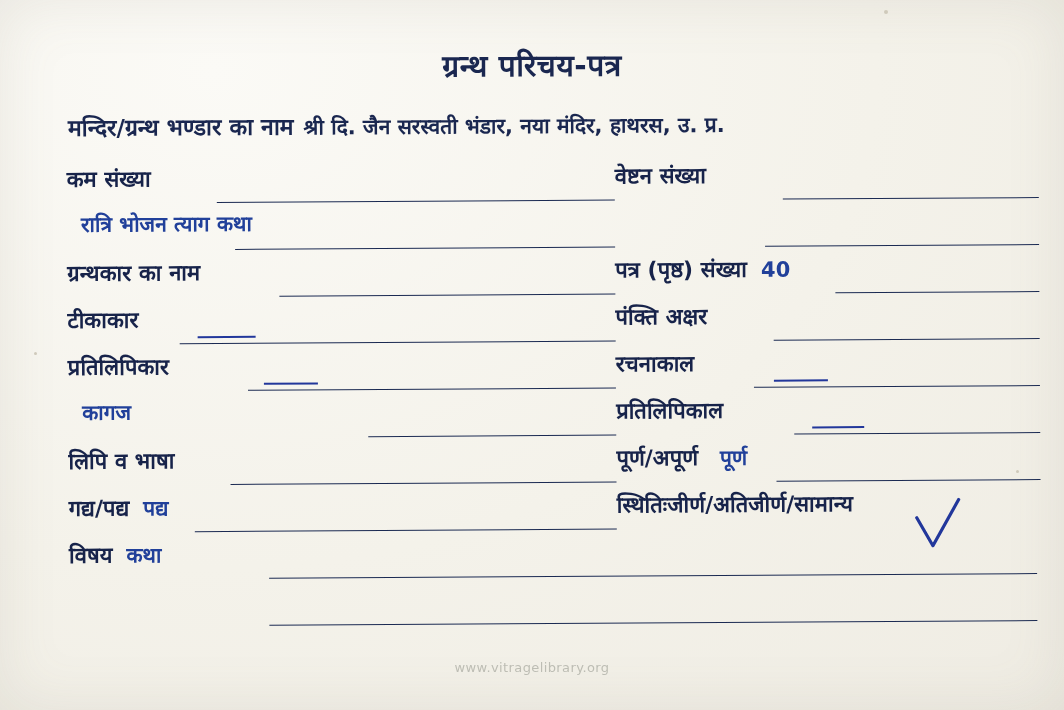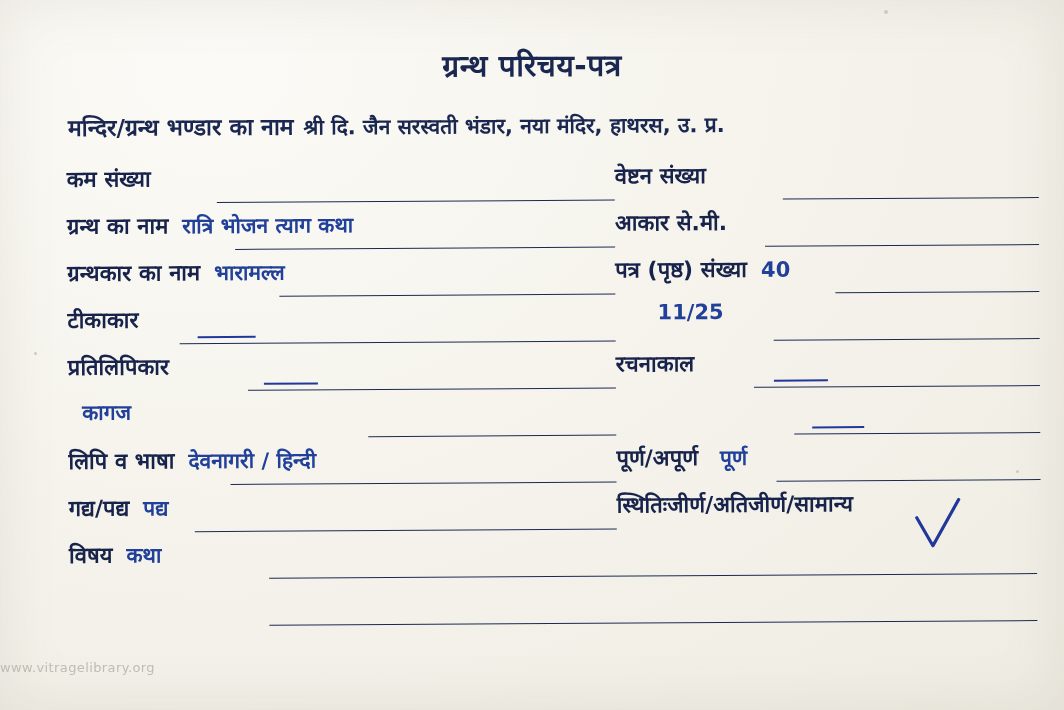--- a/index.html
+++ b/index.html
@@ -183,20 +183,21 @@
     z-index: 4;
     pointer-events: none;
   }
 
   
   #watermark {
     position: absolute;
     left: 0;
     top: 660px;
     width: 1064px;
+    text-align: center;
     font-size: 13px;
     color: #bdbdb4;
     letter-spacing: 0.4px;
   }
 
   
   .speck {
     position: absolute;
     background: #cfcabb;
     border-radius: 50%;
@@ -227,52 +228,49 @@
       <div class="col right">
         <span class="uline"></span>
         <span class="lbl">वेष्टन संख्या</span>
         <span class="val ink"></span>
       </div>
     </div>
 
     <div class="row r2">
       <div class="col left">
         <span class="uline"></span>
-        <span class="lbl">ग्रन्थ का नाम</span>
         <span class="val ink">रात्रि भोजन त्याग कथा</span>
       </div>
       <div class="col right">
         <span class="uline"></span>
-        <span class="lbl">आकार से.मी.</span>
         <span class="val ink"></span>
       </div>
     </div>
 
     <div class="row r3">
       <div class="col left">
         <span class="uline"></span>
         <span class="lbl">ग्रन्थकार का नाम</span>
-        <span class="val ink">भारामल्ल</span>
       </div>
       <div class="col right">
         <span class="uline"></span>
         <span class="lbl">पत्र (पृष्ठ) संख्या</span>
         <span class="val ink">40</span>
       </div>
     </div>
 
     <div class="row r4">
       <div class="col left">
         <span class="uline"></span>
         <span class="lbl">टीकाकार</span>
         <span class="dash" style="left:130px;width:58px;"></span>
       </div>
       <div class="col right">
         <span class="uline"></span>
-        <span class="val ink" style="padding-left:42px;">11/25</span>
+        <span class="lbl">पंक्ति अक्षर</span>
       </div>
     </div>
 
     <div class="row r5">
       <div class="col left">
         <span class="uline"></span>
         <span class="lbl">प्रतिलिपिकार</span>
         <span class="dash" style="left:196px;width:54px;"></span>
       </div>
       <div class="col right">
@@ -282,29 +280,29 @@
       </div>
     </div>
 
     <div class="row r6">
       <div class="col left">
         <span class="uline"></span>
         <span class="val ink">कागज</span>
       </div>
       <div class="col right">
         <span class="uline"></span>
+        <span class="lbl">प्रतिलिपिकाल</span>
         <span class="dash" style="left:196px;width:52px;"></span>
       </div>
     </div>
 
     <div class="row r7">
       <div class="col left">
         <span class="uline"></span>
         <span class="lbl">लिपि व भाषा</span>
-        <span class="val ink">देवनागरी / हिन्दी</span>
       </div>
       <div class="col right">
         <span class="uline"></span>
         <span class="lbl">पूर्ण/अपूर्ण</span>
         <span class="val ink" style="padding-left:22px;">पूर्ण</span>
       </div>
     </div>
 
     <div class="row r8">
       <div class="col left">

